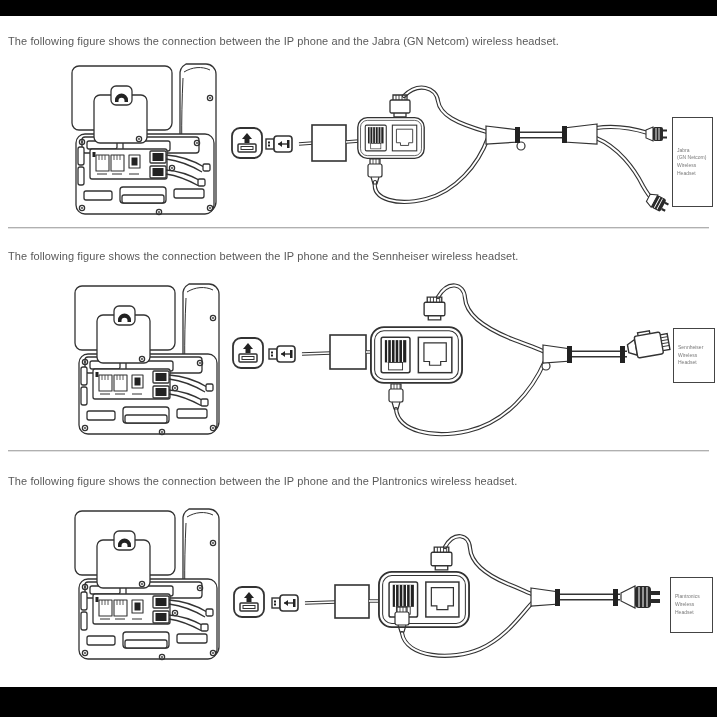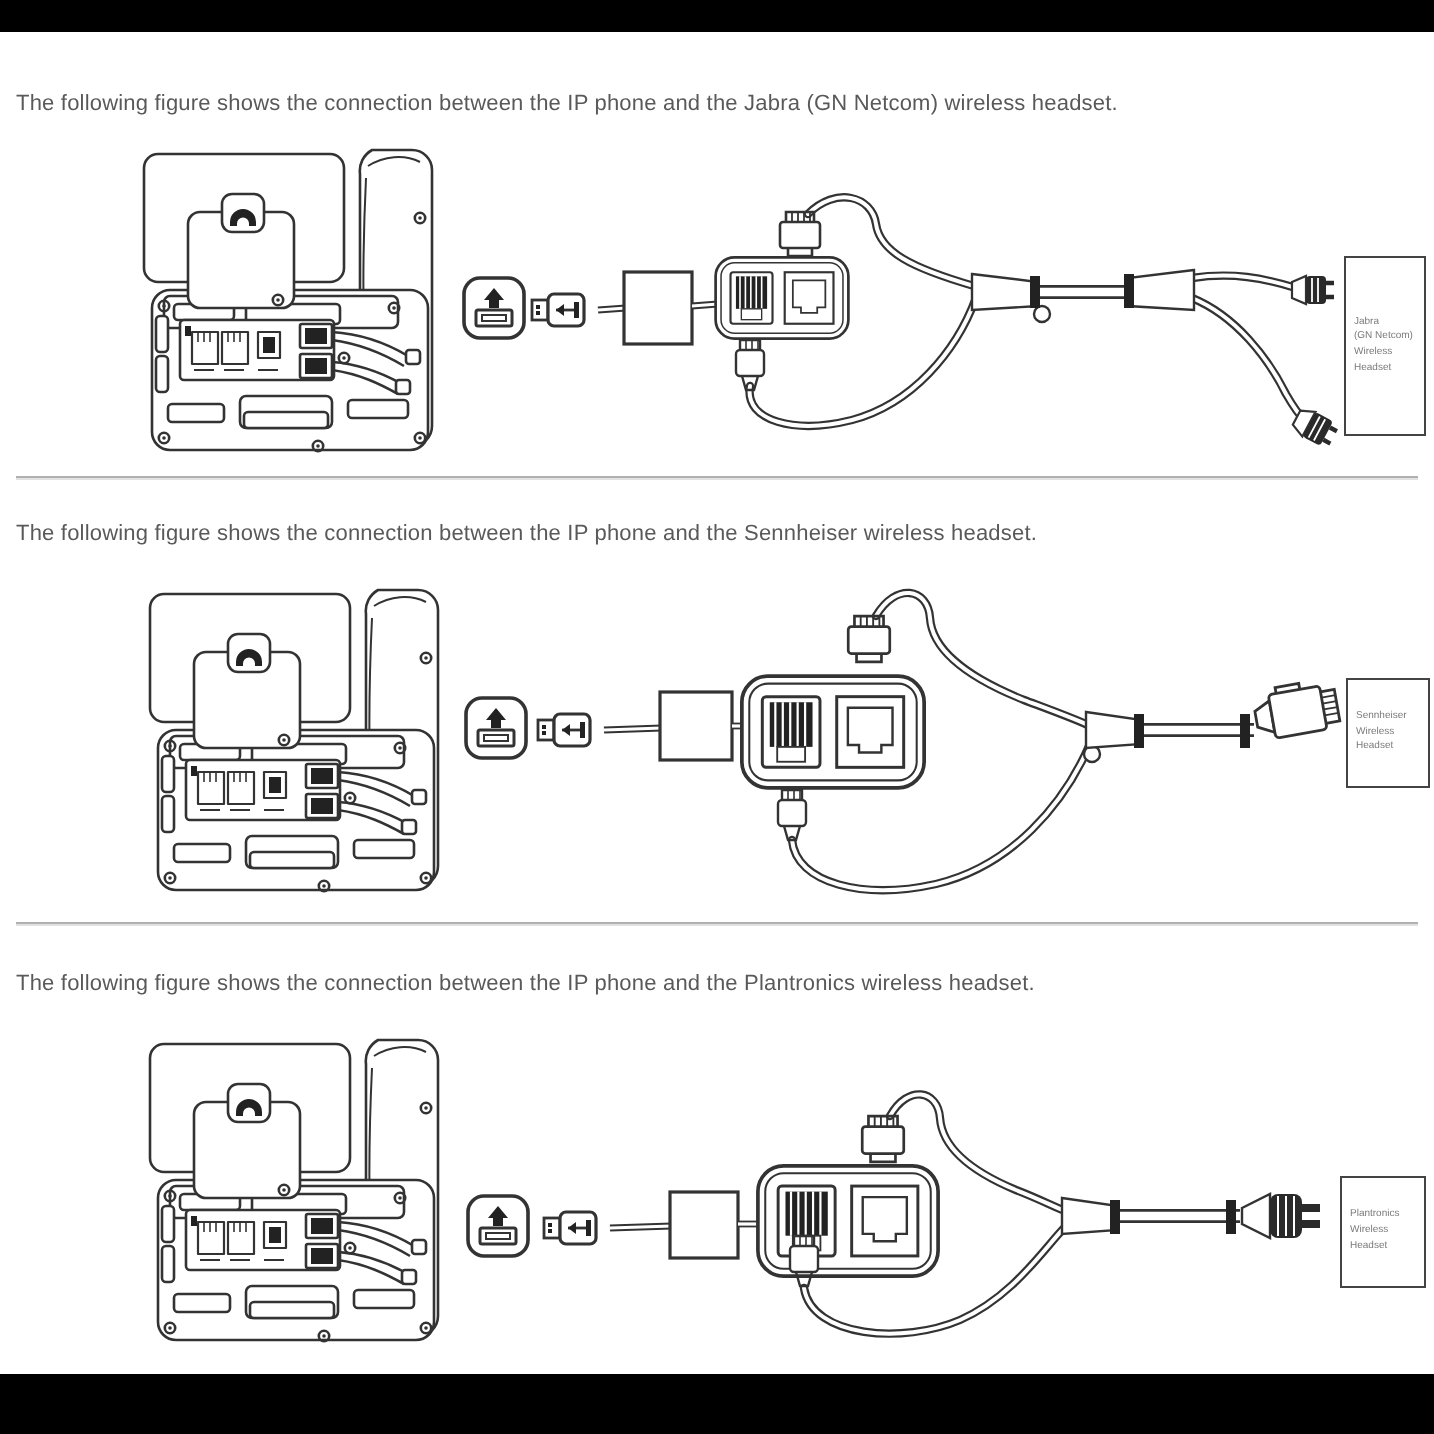--- a/index.html
+++ b/index.html
@@ -1,21 +1,21 @@
 <!DOCTYPE html>
 <html><head>
 <meta charset="utf-8">
 <style>
   * { margin:0; padding:0; box-sizing:border-box; }
   html,body { width:717px; height:717px; background:#fff; overflow:hidden;
               font-family:"Liberation Sans", sans-serif; position:relative; }
   .bar { position:absolute; left:0; width:717px; background:#000; }
   .bar.top { top:0; height:16px; }
   .bar.bottom { top:687px; height:30px; }
-  .section { position:absolute; left:0; width:630px;margin-top:11px; }
+  .section { position:absolute; left:0; width:630px; }
   #s1 { top:16px;  height:217px; }
   #s2 { top:233px; height:222px; }
   #s3 { top:455px; height:232px; }
   .caption { position:absolute; left:8px; font-size:11px; color:#595959; letter-spacing:.1px; white-space:nowrap; }
   #s1 .caption { top:19px; }
   #s2 .caption { top:17px; }
   #s3 .caption { top:20px; }
   .diagram-svg { position:absolute; left:0; top:0; width:717px; height:100%; }
   .divider { position:absolute; left:8px; width:701px; height:2px; background:#b0b0b0; border-bottom:1px solid #e2e2e2; }
   #s1 .divider { top:211px; }

